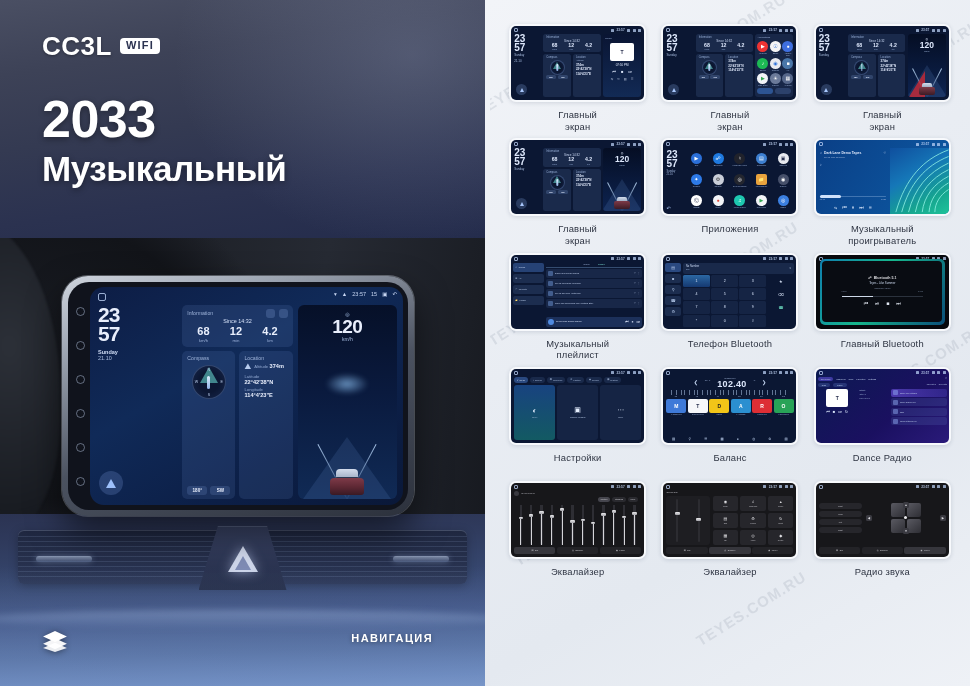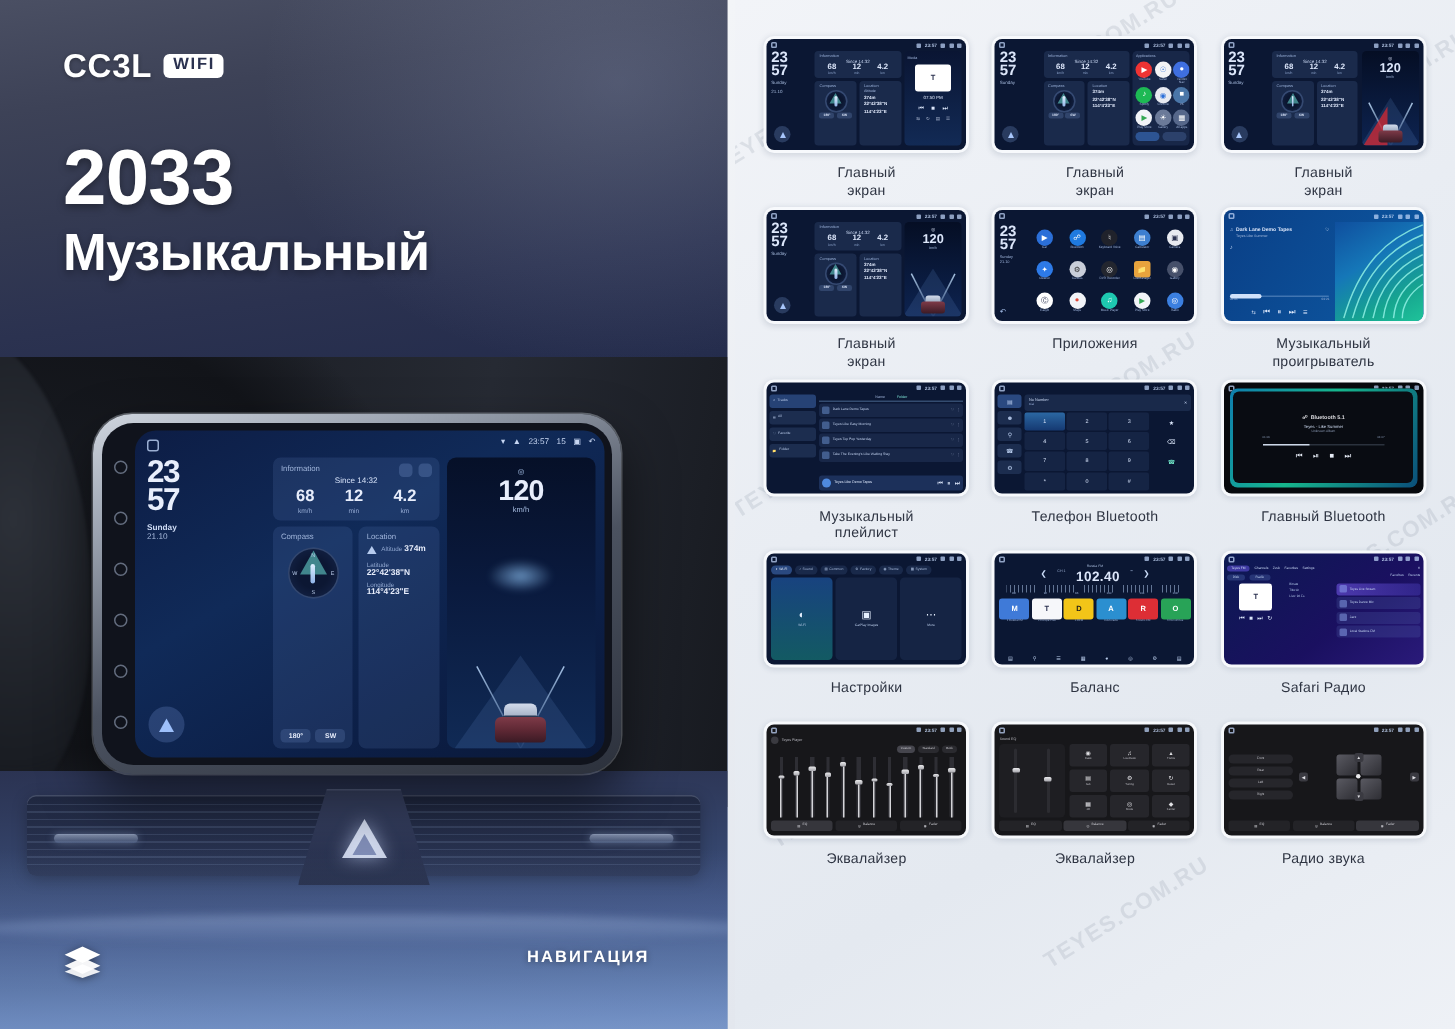--- a/index.html
+++ b/index.html
@@ -41,21 +41,21 @@
       radial-gradient(ellipse 90% 50% at 50% 100%, rgba(120,160,220,.40), transparent 72%);
     pointer-events: none;
   }
 
   .logo-row {
     position: absolute; left: 42px; top: 33px;
     display: flex; align-items: center; gap: 8px;
     z-index: 6;
   }
   .logo-text {
-    font-size: 22px; font-weight: 700; color: #fff;
+    font-size: 26px; font-weight: 700; color: #fff;
     letter-spacing: 0.5px; line-height: 1;
     text-shadow: 0 1px 3px rgba(0,0,0,.35);
   }
   .logo-badge {
     background: #fff; color: #2b3250;
     font-size: 11px; font-weight: 700;
     letter-spacing: 1.2px;
     padding: 2px 6px 3px; border-radius: 4px;
     line-height: 1;
   }
@@ -1694,21 +1694,21 @@
                     </div>
                 <div class="it">
                       <span class="sq"></span>
                       <span>Local Stations FM</span>
                     </div>
               </div>
             </div>
           </div>
         </div>
           </div>
-        <div class="cap">Safari Радио</div>
+        <div class="cap">Dance Радио</div>
       </div>
 
       <div class="cell">
         <div class="thumb-wrap">
             <div class="thumb dark-thumb">
           <div class="t-bar">
                 <span class="lft"></span>
             <span class="rgt">
                   <i></i>
                   <b>23:57</b>

